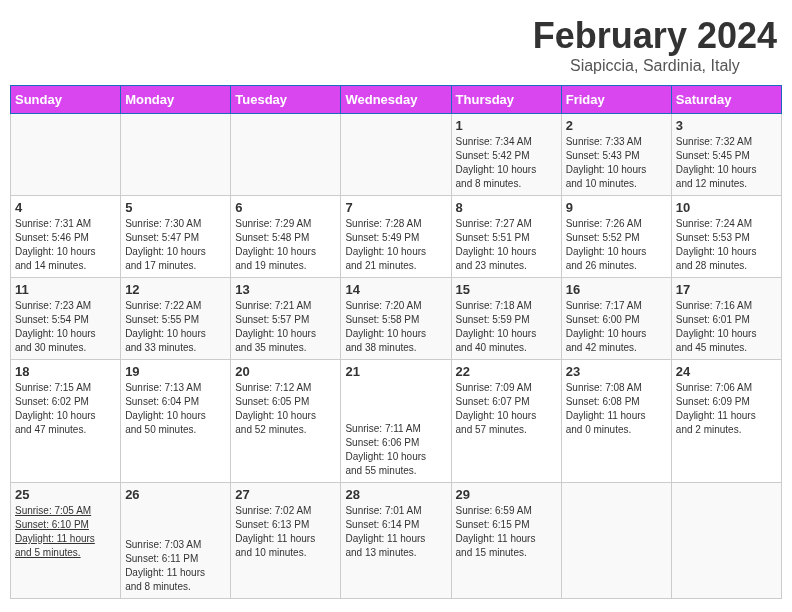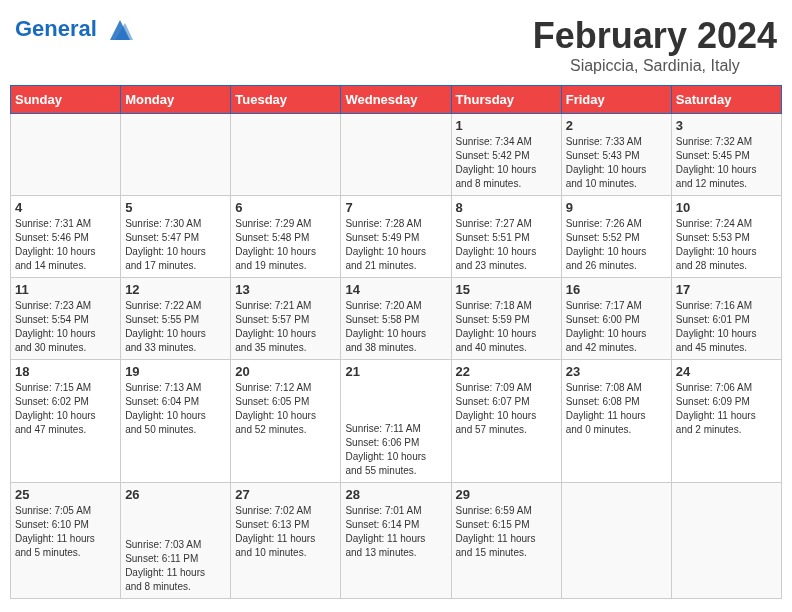--- a/index.html
+++ b/index.html
@@ -46,21 +46,21 @@
     .calendar-subtitle {
       font-size: 16px;
       color: #555;
     }
     .calendar-table {
       width: 100%;
       border-collapse: collapse;
       font-size: 11px;
     }
     .calendar-table thead tr {
-      background-color: #ef4444;
+      background-color: #d946ef;
       color: #fff;
     }
     .calendar-table thead th {
       padding: 6px 4px;
       text-align: left;
       font-size: 13px;
       font-weight: bold;
       border: 1px solid #1a6bbf;
     }
     .calendar-table tbody tr {
@@ -91,27 +91,20 @@
     .empty-cell {
       background: #f9f9f9;
     }
   </style>
 </head>
 <body>
 
 <div class="header-area">
   <div class="logo">
     <div>
-      <div class="logo-text">
-        <span>General</span>
-        <svg class="logo-icon" viewBox="0 0 30 30" xmlns="http://www.w3.org/2000/svg" style="display:inline;vertical-align:middle;">
-          <polygon points="5,25 15,5 25,25" fill="#1a6bbf" opacity="0.85"></polygon>
-          <polygon points="10,25 20,8 28,25" fill="#1a6bbf" opacity="0.5"></polygon>
-        </svg>
-      </div>
     </div>
   </div>
   <div class="title-area">
     <div class="calendar-title">February 2024</div>
     <div class="calendar-subtitle">Siapiccia, Sardinia, Italy</div>
   </div>
 </div>
 
 <table class="calendar-table">
   <thead>
@@ -302,21 +295,21 @@
           <div class="day-number">24</div>
           <div class="day-info" style="white-space: pre-line;">Sunrise: 7:06 AM
 Sunset: 6:09 PM
 Daylight: 11 hours
 and 2 minutes.</div>
         </td>
       </tr>
       <tr>
         <td>
           <div class="day-number">25</div>
-          <div class="day-info" style="white-space: pre-line;">Sunrise: 7:05 AM
+          <div class="day-info" style="white-space: pre-line; text-decoration: underline;">Sunrise: 7:05 AM
 Sunset: 6:10 PM
 Daylight: 11 hours
 and 5 minutes.</div>
         </td>
         <td>
           <div class="day-number">26</div>
           <div class="day-info" style="white-space: pre-line; margin-top: 36px;">Sunrise: 7:03 AM
 Sunset: 6:11 PM
 Daylight: 11 hours
 and 8 minutes.</div>

